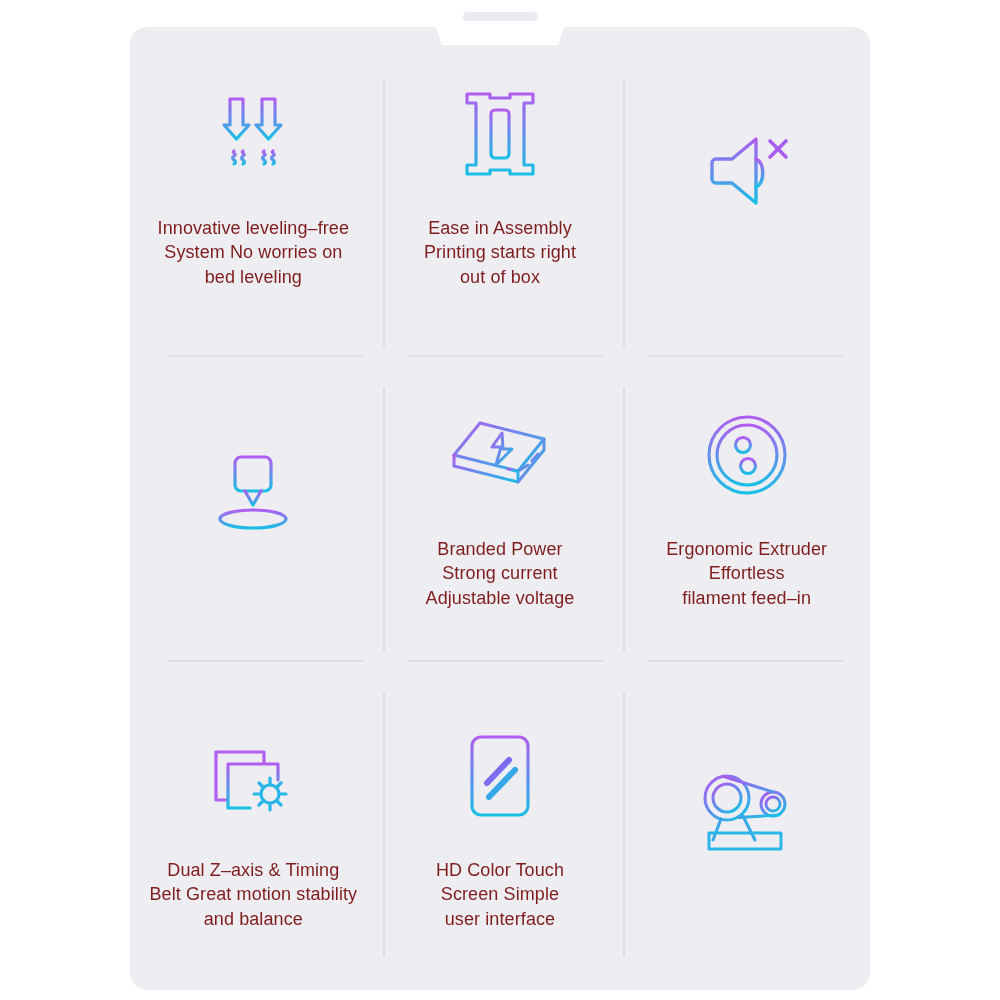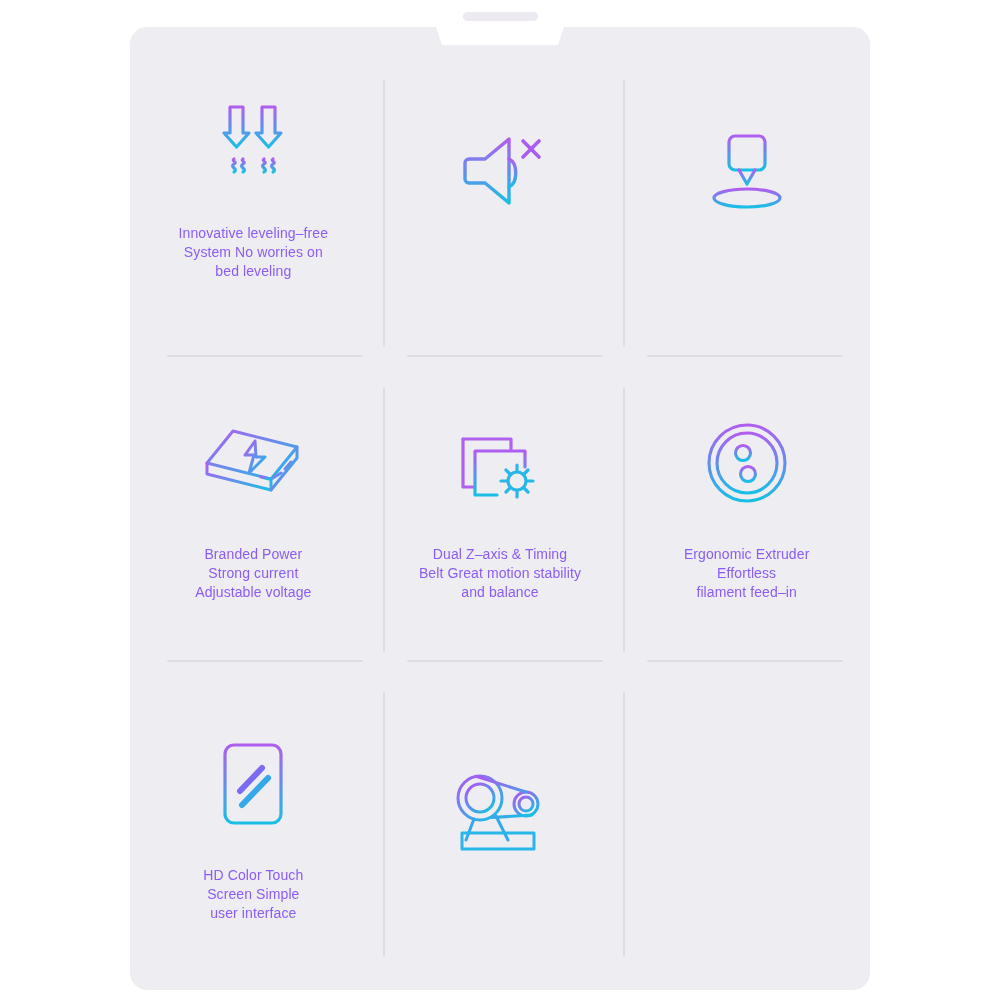--- a/index.html
+++ b/index.html
@@ -79,22 +79,22 @@
     display: flex;
     align-items: center;
     justify-content: center;
     margin-bottom: 32px;
   }
 
   .icon-wrap svg { display: block; overflow: visible; }
 
   .caption {
     text-align: center;
-    color: #8b5cf6;
-    font-size: 14px;
+    color: #7f1d1d;
+    font-size: 18px;
     line-height: 1.34;
     letter-spacing: 0.1px;
     white-space: pre-line;
     max-width: 230px;
   }
 
   
   .vline {
     position: absolute;
     width: 1.6px;
@@ -162,20 +162,39 @@
             <path d="M33 71 c5-3 -5-5 0-8 c4-2 -3-3 0-5"></path>
             <path d="M54 71 c5-3 -5-5 0-8 c4-2 -3-3 0-5"></path>
             <path d="M63 71 c5-3 -5-5 0-8 c4-2 -3-3 0-5"></path>
           </svg>
         </div>
         <div class="caption">Innovative leveling–free
 System No worries on
 bed leveling</div>
       </div>
 
+      <div class="cell">
+        <div class="icon-wrap">
+          <svg width="78" height="88" viewBox="0 0 78 88" fill="none" stroke="url(#gr)" stroke-width="3.2" stroke-linejoin="round" stroke-linecap="round">
+            <path d="M6 4 h23 v4 h20 v-4 h23 v9 h-9 v62 h9 v9 h-23 v-4 h-20 v4 h-23 v-9 h9 v-62 h-9 z"></path>
+            <rect x="30" y="20" width="18" height="48" rx="4"></rect>
+            <line x1="26" y1="28" x2="30" y2="28"></line>
+            <line x1="26" y1="38" x2="30" y2="38"></line>
+            <line x1="26" y1="48" x2="30" y2="48"></line>
+            <line x1="26" y1="58" x2="30" y2="58"></line>
+            <line x1="48" y1="28" x2="52" y2="28"></line>
+            <line x1="48" y1="38" x2="52" y2="38"></line>
+            <line x1="48" y1="48" x2="52" y2="48"></line>
+            <line x1="48" y1="58" x2="52" y2="58"></line>
+          </svg>
+        </div>
+        <div class="caption">Ease in Assembly
+Printing starts right
+out of box</div>
+      </div>
 
       <div class="cell">
         <div class="icon-wrap">
           <svg width="86" height="80" viewBox="0 0 86 80" fill="none" stroke="url(#gr)" stroke-width="3.4" stroke-linejoin="round" stroke-linecap="round">
             <path d="M8 28 h16 L48 8 v64 L24 52 H8 a4 4 0 0 1 -4 -4 v-16 a4 4 0 0 1 4 -4 z" transform="translate(4,0)"></path>
             <path d="M52 28 c9 4 9 24 0 28"></path>
             <g stroke="#a95df1" stroke-width="3.6">
               <line x1="66" y1="10" x2="82" y2="26"></line>
               <line x1="82" y1="10" x2="66" y2="26"></line>
             </g>
@@ -212,53 +231,53 @@
             <line x1="82" y1="44" x2="88" y2="37"></line>
           </svg>
         </div>
         <div class="caption">Branded Power
 Strong current
 Adjustable voltage</div>
       </div>
 
       <div class="cell">
         <div class="icon-wrap">
+          <svg width="82" height="82" viewBox="0 0 82 82" fill="none" stroke="url(#gr)" stroke-width="3.1">
+            <circle cx="41" cy="41" r="38"></circle>
+            <circle cx="41" cy="41" r="30"></circle>
+            <circle cx="37" cy="31" r="7.5"></circle>
+            <circle cx="42" cy="52" r="7.5"></circle>
+          </svg>
+        </div>
+        <div class="caption">Ergonomic Extruder
+Effortless
+filament feed–in</div>
+      </div>
+
+      <div class="cell">
+        <div class="icon-wrap">
           <svg width="86" height="80" viewBox="0 0 86 80" fill="none" stroke="url(#gr)" stroke-width="3.2" stroke-linejoin="round" stroke-linecap="round">
             <path d="M6 16 v48 h10" stroke="#b061ee"></path>
             <path d="M6 16 h48 v10" stroke="#b061ee"></path>
             <path d="M18 28 h50 v16 M18 28 v44 h22"></path>
             <g fill="none" stroke="#29b6e8" stroke-width="3.2">
               <circle cx="60" cy="58" r="9"></circle>
               <path d="M60 42 v6 M60 68 v6 M44 58 h6 M70 58 h6
                        M49 47 l4.5 4.5 M66.5 64.5 L71 69
                        M71 47 l-4.5 4.5 M53.5 64.5 L49 69"></path>
             </g>
           </svg>
         </div>
         <div class="caption">Dual Z–axis &amp; Timing
 Belt Great motion stability
 and balance</div>
       </div>
 
       <div class="cell">
         <div class="icon-wrap">
-          <svg width="82" height="82" viewBox="0 0 82 82" fill="none" stroke="url(#gr)" stroke-width="3.1">
-            <circle cx="41" cy="41" r="38"></circle>
-            <circle cx="41" cy="41" r="30"></circle>
-            <circle cx="37" cy="31" r="7.5"></circle>
-            <circle cx="42" cy="52" r="7.5"></circle>
-          </svg>
-        </div>
-        <div class="caption">Ergonomic Extruder
-Effortless
-filament feed–in</div>
-      </div>
-
-      <div class="cell">
-        <div class="icon-wrap">
           <svg width="66" height="86" viewBox="0 0 66 86" fill="none" stroke="url(#gr)" stroke-width="3.2" stroke-linejoin="round" stroke-linecap="round">
             <rect x="5" y="4" width="56" height="78" rx="9"></rect>
             <line x1="20" y1="50" x2="42" y2="27" stroke-width="6" stroke="#7a6bf0"></line>
             <line x1="22" y1="64" x2="48" y2="37" stroke-width="6" stroke="#34a8e8"></line>
           </svg>
         </div>
         <div class="caption">HD Color Touch
 Screen Simple
 user interface</div>
       </div>

